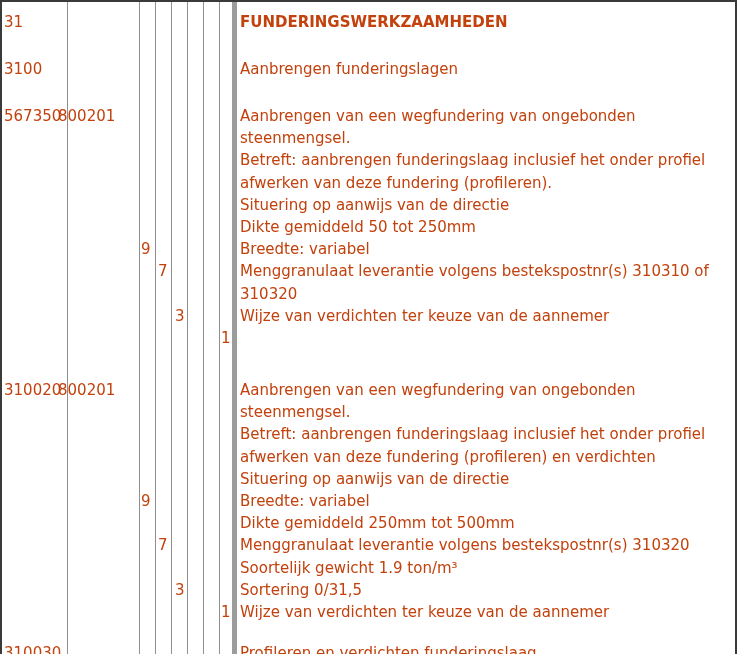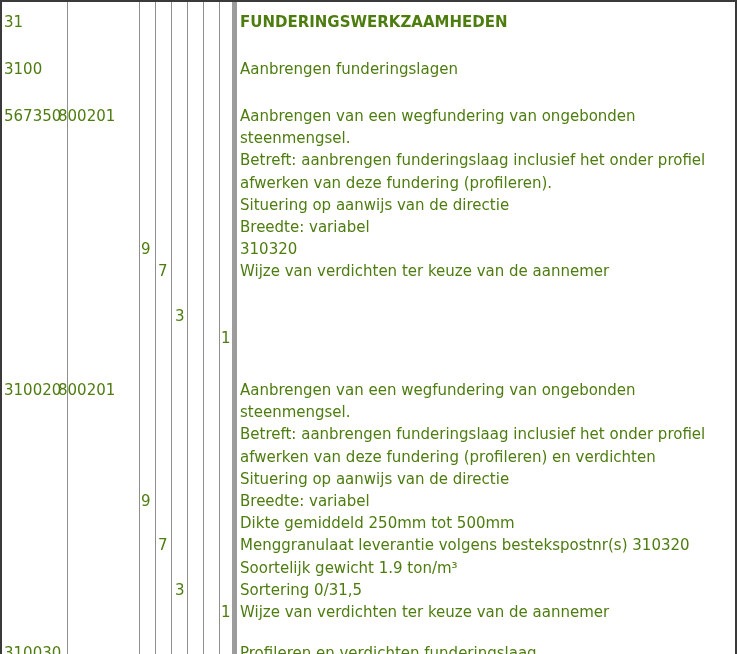--- a/index.html
+++ b/index.html
@@ -11,21 +11,21 @@
   .page {
     position: relative;
     width: 737px;
     height: 654px;
     box-sizing: border-box;
     background: #ffffff;
     border-top: 2px solid #3a3a3a;
     border-left: 2px solid #3a3a3a;
     border-right: 2px solid #3a3a3a;
     overflow: hidden;
-    color: #4d7c0f;
+    color: #c2410c;
     font-size: 15px;
     line-height: 22.2px;
   }
   .vline {
     position: absolute;
     top: 0;
     bottom: 0;
     width: 1px;
     background: #8f8f8f;
   }
@@ -90,21 +90,23 @@
     <div class="marker m9" style="top:133px">9</div>
     <div class="marker m7" style="top:155px">7</div>
     <div class="marker m3" style="top:200px">3</div>
     <div class="marker m1" style="top:222px">1</div>
     <div class="cell text-cell lines">
       <div>Aanbrengen van een wegfundering van ongebonden</div>
       <div>steenmengsel.</div>
       <div>Betreft: aanbrengen funderingslaag inclusief het onder profiel</div>
       <div>afwerken van deze fundering (profileren).</div>
       <div>Situering op aanwijs van de directie</div>
+      <div>Dikte gemiddeld 50 tot 250mm</div>
       <div>Breedte: variabel</div>
+      <div>Menggranulaat leverantie volgens bestekspostnr(s) 310310 of</div>
       <div>310320</div>
       <div>Wijze van verdichten ter keuze van de aannemer</div>
     </div>
   </div>
 
   <div class="row" style="top:377px">
     <div class="cell code-cell">310020</div>
     <div class="cell std-cell">800201</div>
     <div class="marker m9" style="top:111px">9</div>
     <div class="marker m7" style="top:155px">7</div>

